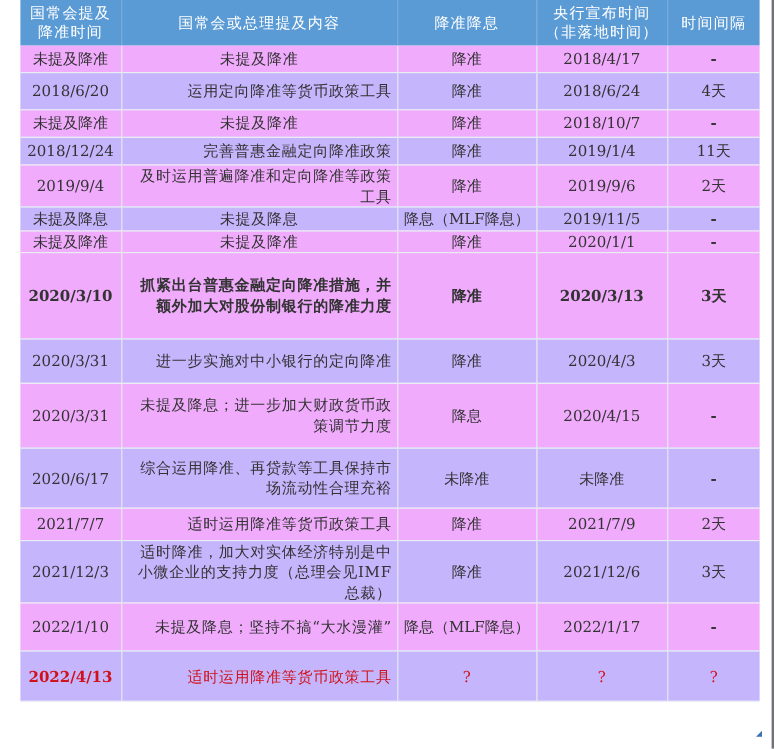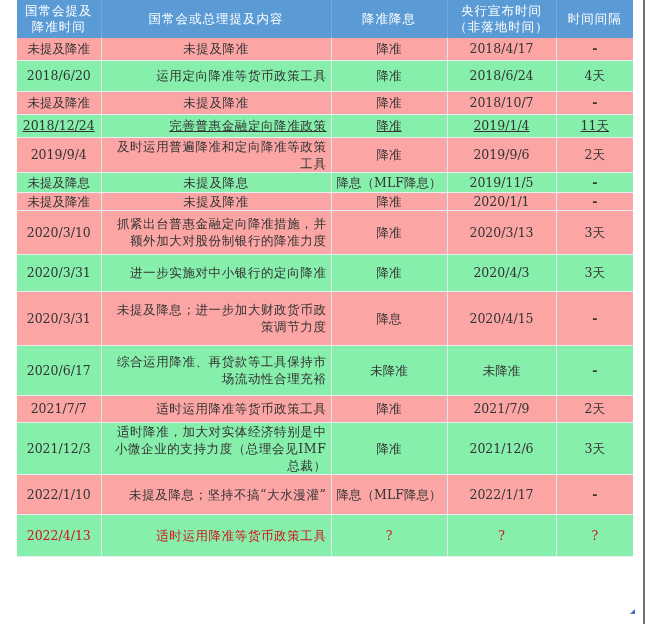--- a/index.html
+++ b/index.html
@@ -58,24 +58,24 @@
     padding: 0 4px;
     text-align: center;
     vertical-align: middle;
     line-height: 17px;
     border-right: 1px solid #e3e8ee;
     border-bottom: 1px solid #e8edf3;
   }
   table.policy-table td:last-child { border-right: none; }
   table.policy-table td.content-cell { text-align: right; letter-spacing: 0.6px; }
   table.policy-table td.content-cell.centered { text-align: center; }
-  table.policy-table tr.shade td { background: #fca5a5; }
-  table.policy-table tr.plain td { background: #86efac; }
+  table.policy-table tr.shade td { background: #f0abfc; }
+  table.policy-table tr.plain td { background: #c4b5fd; }
   table.policy-table tr.highlight td { color: #d0121b; }
-  table.policy-table tr.highlight td.date-cell { font-weight: normal; }
+  table.policy-table tr.highlight td.date-cell { font-weight: bold; }
   table.policy-table td.date-cell { font-size: 12.5px; }
   table.policy-table td.dash { font-weight: bold; }
 
   .resize-handle {
     position: absolute;
     left: 630px;
     top: 609px;
     width: 0;
     height: 0;
     border-left: 5px solid transparent;
@@ -118,21 +118,21 @@
           <td class="announce-cell">2018/6/24</td>
           <td class="gap-cell">4天</td>
         </tr>
         <tr class="shade" style="height: 23px;">
           <td class="date-cell">未提及降准</td>
           <td class="content-cell centered">未提及降准</td>
           <td class="type-cell">降准</td>
           <td class="announce-cell">2018/10/7</td>
           <td class="gap-cell dash">-</td>
         </tr>
-        <tr class="plain" style="height: 23px; text-decoration: underline;">
+        <tr class="plain" style="height: 23px;">
           <td class="date-cell">2018/12/24</td>
           <td class="content-cell">完善普惠金融定向降准政策</td>
           <td class="type-cell">降准</td>
           <td class="announce-cell">2019/1/4</td>
           <td class="gap-cell">11天</td>
         </tr>
         <tr class="shade" style="height: 27px;">
           <td class="date-cell">2019/9/4</td>
           <td class="content-cell">及时运用普遍降准和定向降准等政策工具</td>
           <td class="type-cell">降准</td>
@@ -146,21 +146,21 @@
           <td class="announce-cell">2019/11/5</td>
           <td class="gap-cell dash">-</td>
         </tr>
         <tr class="shade" style="height: 18px;">
           <td class="date-cell">未提及降准</td>
           <td class="content-cell centered">未提及降准</td>
           <td class="type-cell">降准</td>
           <td class="announce-cell">2020/1/1</td>
           <td class="gap-cell dash">-</td>
         </tr>
-        <tr class="shade" style="height: 44px;">
+        <tr class="shade" style="height: 72px; font-weight: bold;">
           <td class="date-cell">2020/3/10</td>
           <td class="content-cell">抓紧出台普惠金融定向降准措施，并额外加大对股份制银行的降准力度</td>
           <td class="type-cell">降准</td>
           <td class="announce-cell">2020/3/13</td>
           <td class="gap-cell">3天</td>
         </tr>
         <tr class="plain" style="height: 37px;">
           <td class="date-cell">2020/3/31</td>
           <td class="content-cell">进一步实施对中小银行的定向降准</td>
           <td class="type-cell">降准</td>

